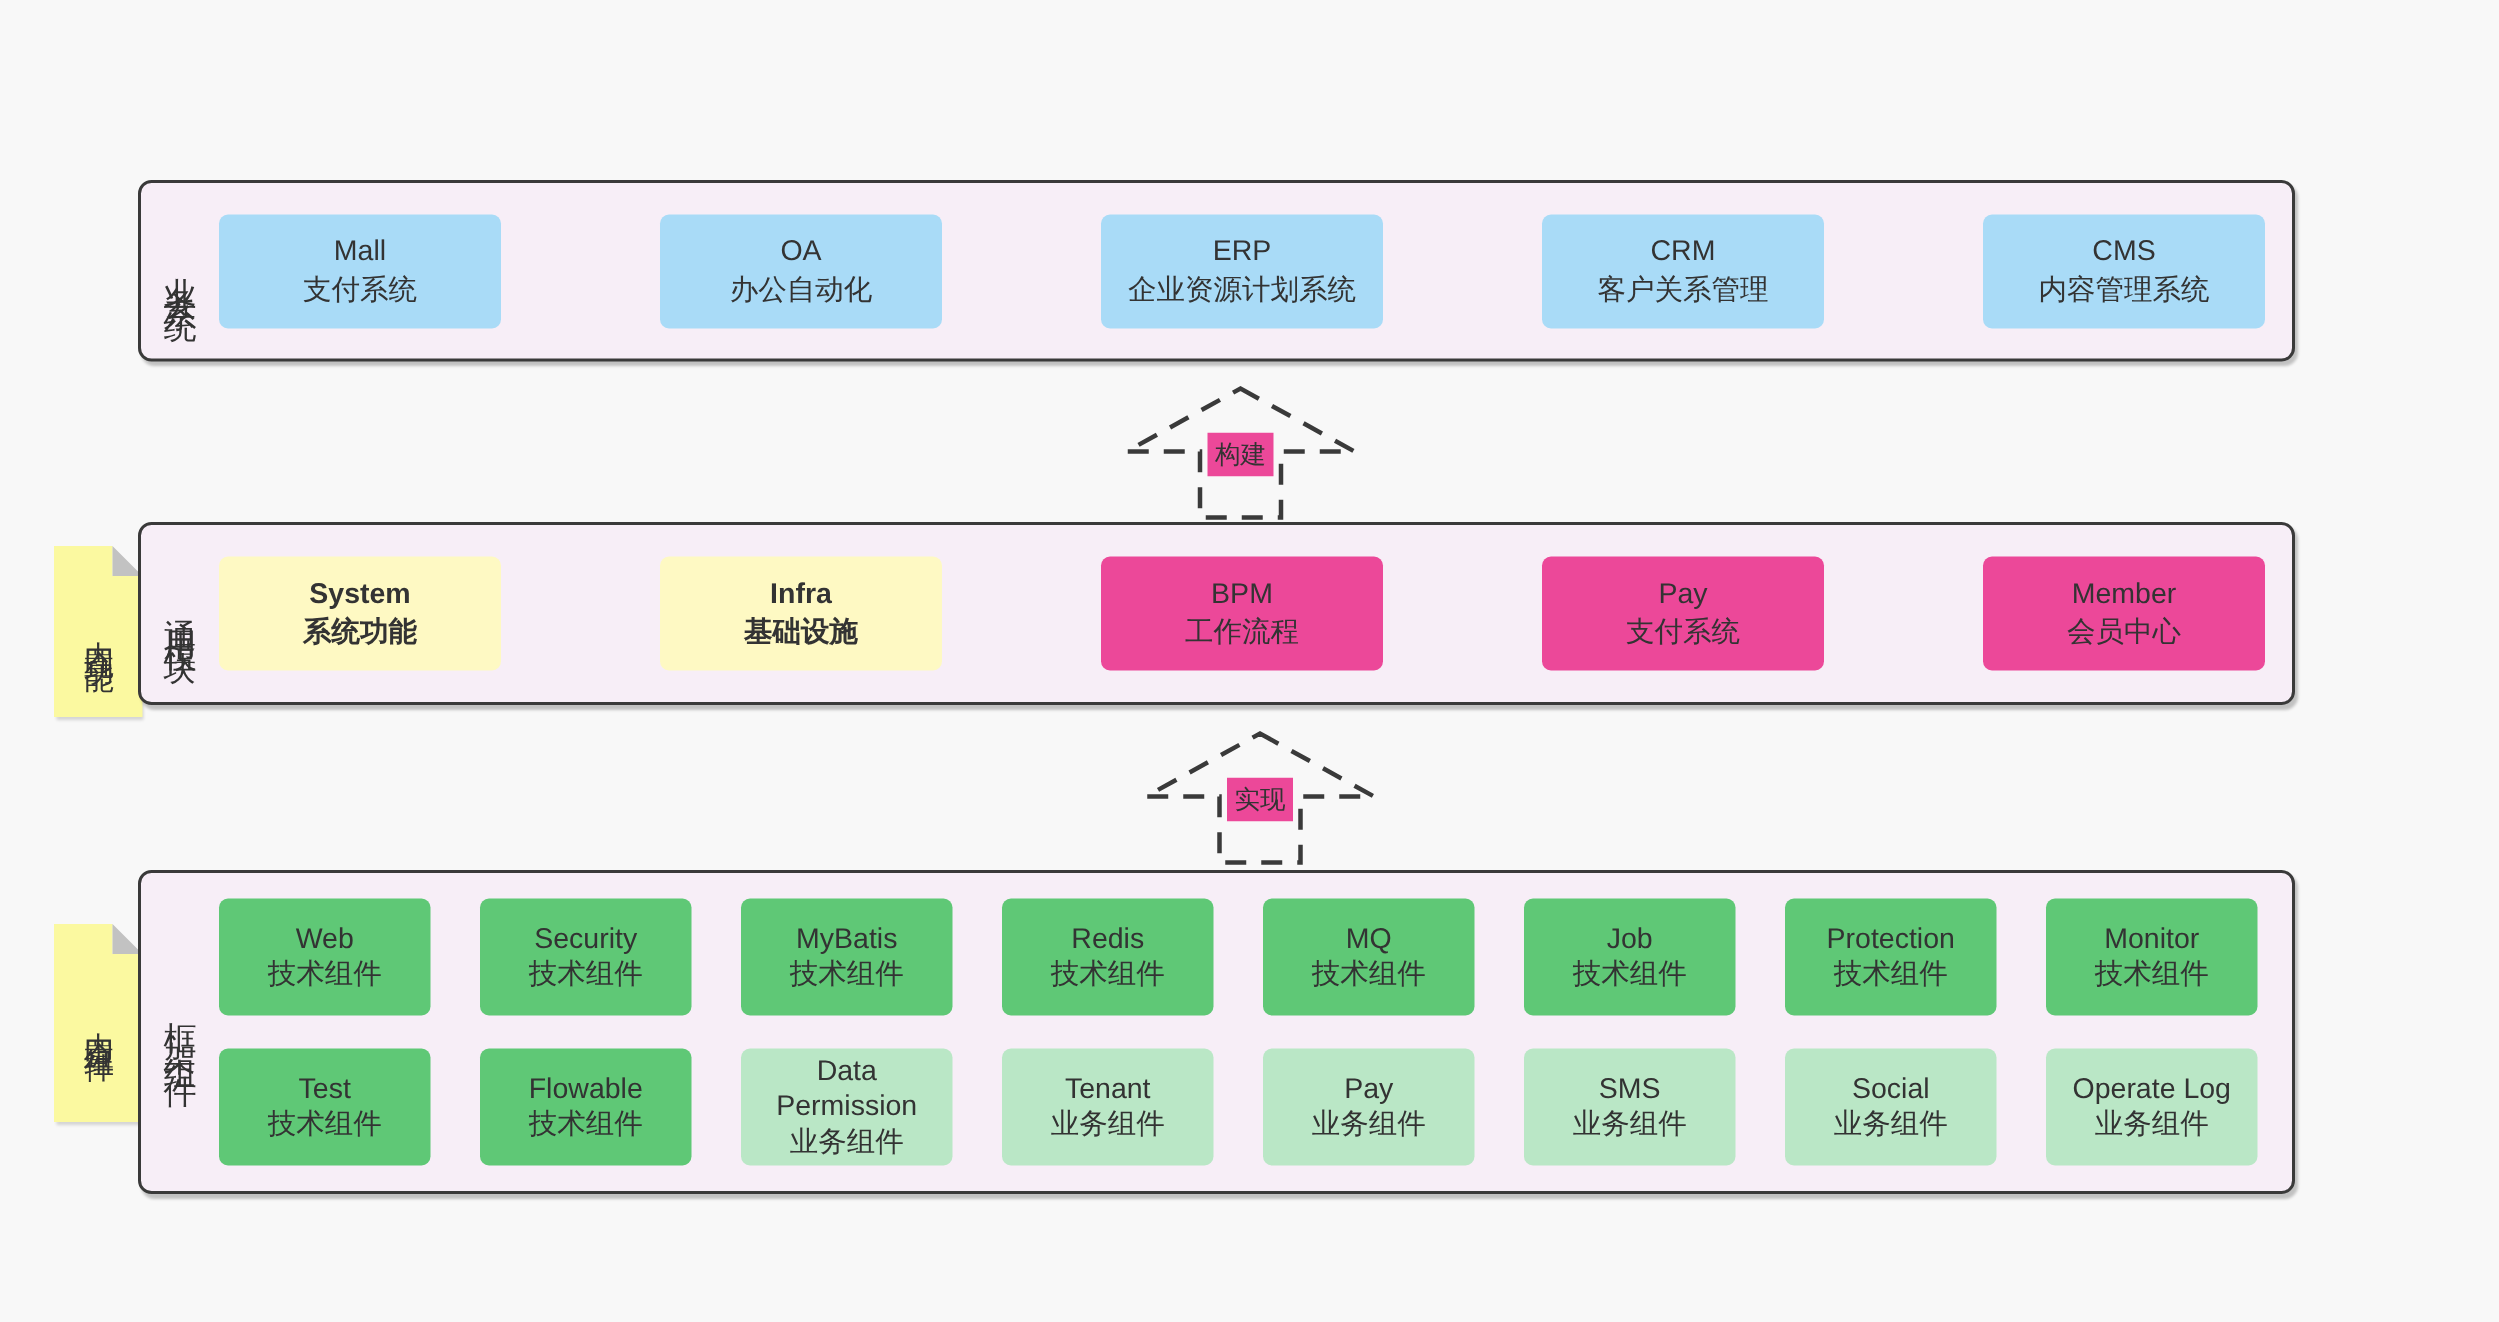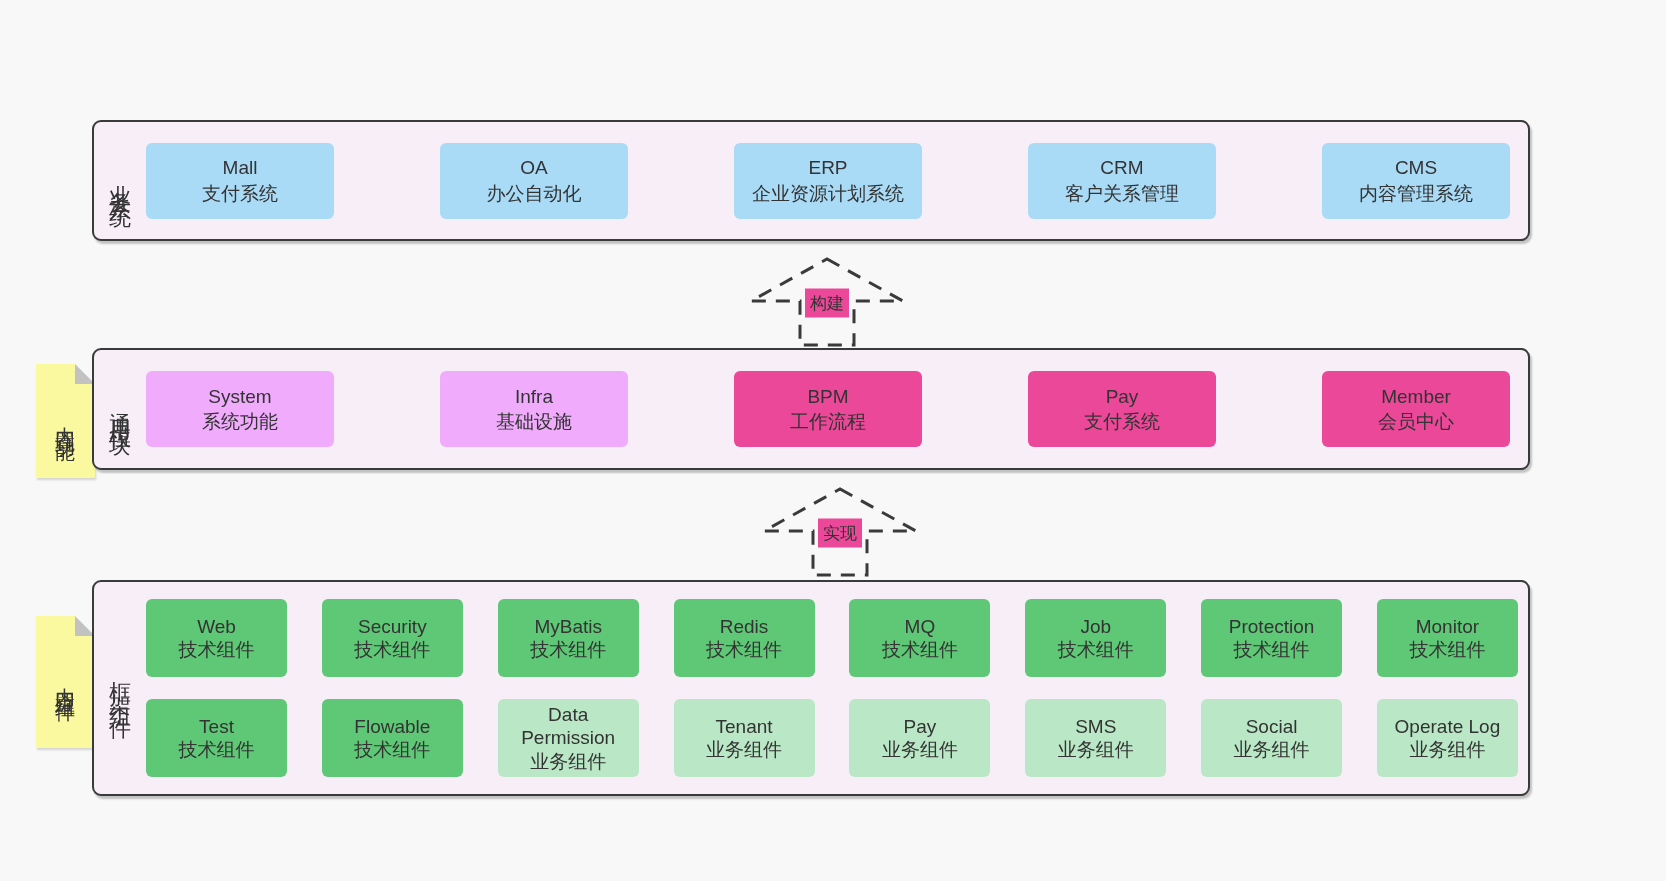--- a/index.html
+++ b/index.html
@@ -24,31 +24,31 @@
   }
   .vtext{
     writing-mode:vertical-rl;text-orientation:upright;
     font-size:22px;letter-spacing:7px;line-height:1;white-space:nowrap;
   }
   #panel-framework .vtext{letter-spacing:12px;}
   .boxes{
     flex:1;display:flex;justify-content:space-between;
     padding-right:18px;
   }
-  .rows{flex:1;display:flex;flex-direction:column;gap:22px;padding-right:10px;}
+  .rows{flex:1;display:flex;flex-direction:column;gap:22px;padding-right:23px;}
   .rows .boxes{padding-right:0;}
   .box{
     border-radius:6px;display:flex;flex-direction:column;
     align-items:center;justify-content:center;text-align:center;
     font-size:19px;line-height:1.32;box-sizing:border-box;padding:2px 4px;
   }
   .box-lg{width:188px;height:76px;text-align:center;}
   .box-sm{width:141px;height:78px;line-height:1.22;}
   .blue{background:#a9dbf7;}
-  .red{background:#f0abfc;}
+  .red{background:#fef9c3;font-weight:bold;}
   .pink{background:#ec4899;}
   .green{background:#5fc876;}
   .lightgreen{background:#bae7c6;}
   .sticky{
     position:absolute;left:36px;width:59px;background:#fbf9a0;
     z-index:1;display:flex;align-items:center;justify-content:center;
     box-shadow:1px 2px 2px rgba(0,0,0,0.15);
   }
   #sticky-modules{top:364px;height:114px;}
   #sticky-framework{top:616px;height:132px;}

